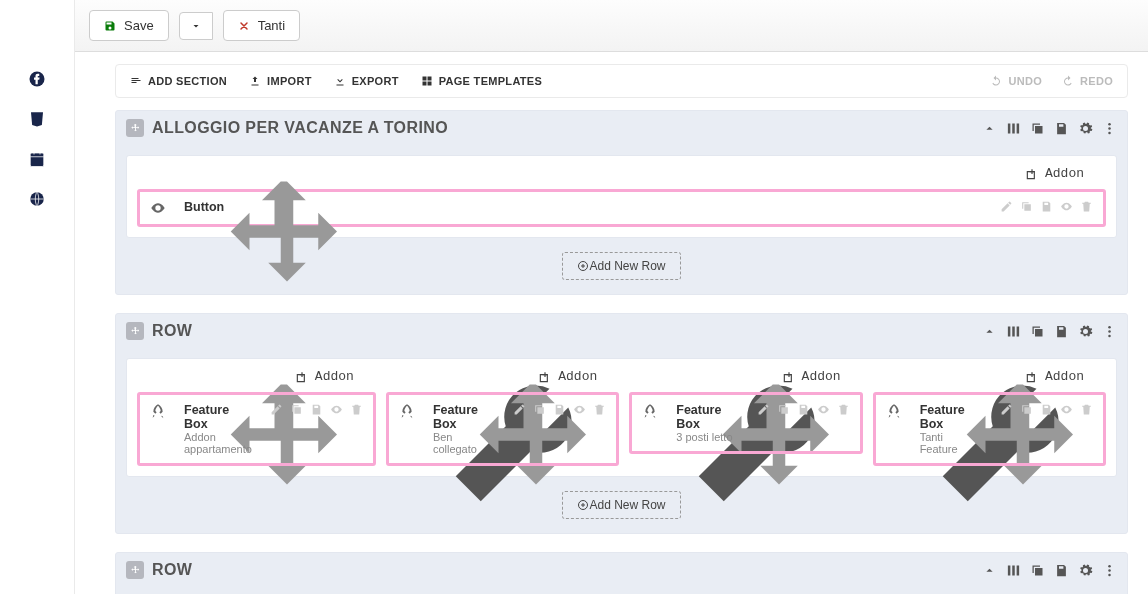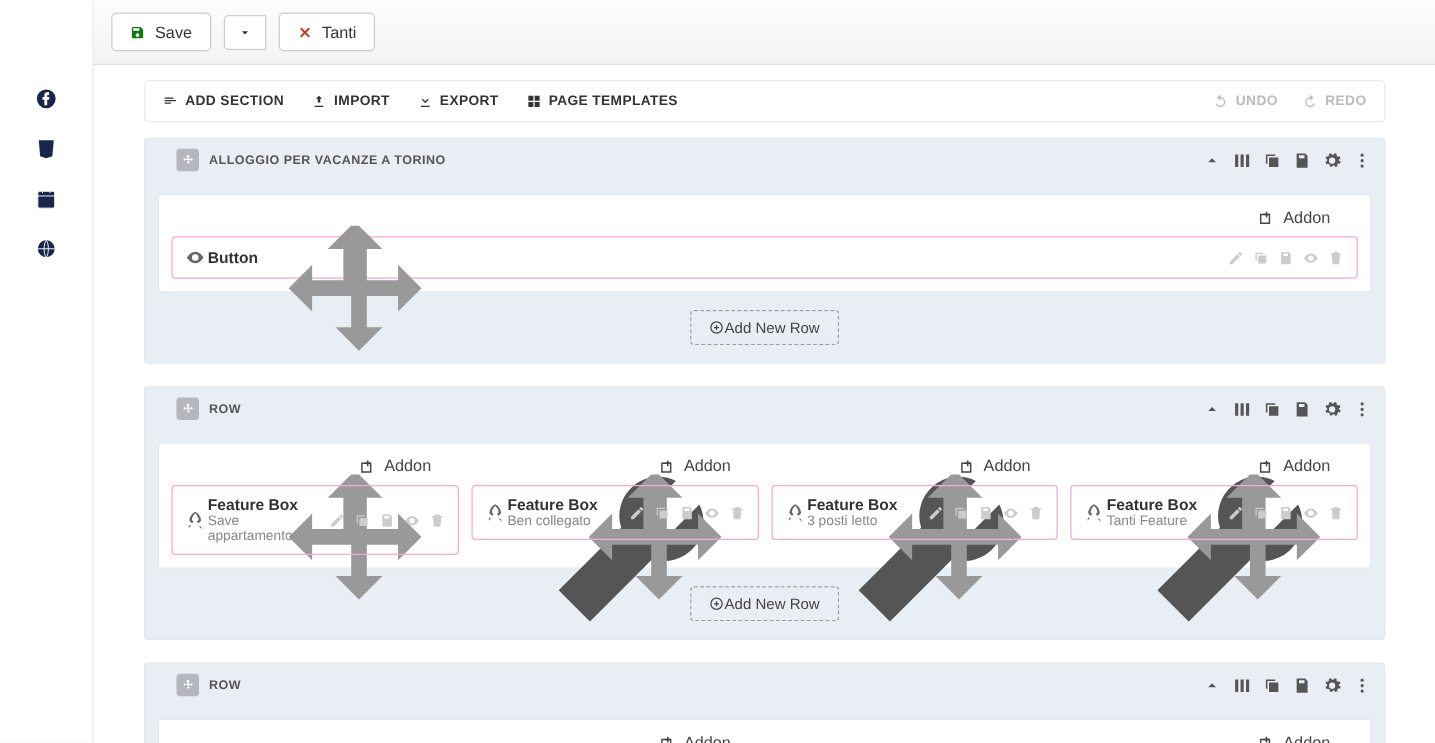--- a/index.html
+++ b/index.html
@@ -13,49 +13,49 @@
   .top-bar { background: linear-gradient(#fdfdfd,#f3f3f3); padding: 10px 14px; display:flex; align-items:center; gap:10px; border-bottom:1px solid #ddd; }
   .btn { display:flex; align-items:center; gap:8px; padding:7px 14px; border:1px solid #ccc; border-radius:4px; background:#fff; cursor:pointer; font-size:13px; color:#333;justify-content:space-between;}
   .btn svg { width:12px; height:12px; }
   .btn-group { display:flex; }
   .btn-group .btn + .btn { border-left:none; border-top-left-radius:0; border-bottom-left-radius:0; }
   .btn-group .btn:first-child { border-top-right-radius:0; border-bottom-right-radius:0; }
   .btn .save-ic { color:#0a7c0a; }
   .btn .close-ic { color:#c0392b; }
 
   
-  .builder-area { padding: 0 40px 20px 40px; background:#fff; overflow-y:auto; flex:1; }
+  .builder-area { padding: 0 20px 20px 40px; background:#fff; overflow-y:auto; flex:1; }
   .builder-toolbar { background:#fff; border:1px solid #eaeaea; border-radius:4px; margin:12px 0; padding:10px 14px; display:flex; align-items:center; font-size:11px; font-weight:600; letter-spacing:.3px; color:#333; text-transform:uppercase; }
   .builder-toolbar .tb-left { display:flex; gap:22px; align-items:center; }
   .builder-toolbar .tb-item { display:flex; align-items:center; gap:6px; cursor:pointer; }
   .builder-toolbar .tb-item svg { width:12px; height:12px; }
   .builder-toolbar .tb-right { margin-left:auto; display:flex; gap:20px; color:#bbb; }
   .builder-toolbar .tb-right .tb-item { color:#bbb; }
 
   
   .section-wrap { border:1px solid #e3e7ef; background:#e9edf4; border-radius:3px; margin-bottom:18px; }
-  .section-header { display:flex; align-items:center; padding:8px 10px; font-size:10px; font-weight:700; color:#555;margin-left:15px; }
+  .section-header { display:flex; align-items:center; padding:8px 10px; font-size:16px; font-weight:700; color:#555; }
   .grab-handle { width:18px; height:18px; display:flex; align-items:center; justify-content:center; background:#b5b7be; border-radius:3px; margin-right:8px; cursor:grab; color:#fff; }
   .grab-handle svg{width:11px;height:11px;}
   .section-header .title { letter-spacing:.4px; }
   .section-tools { margin-left:auto; display:flex; align-items:center; gap:9px; color:#555; }
   .section-tools .tool, .section-tools svg { width:15px; height:15px; cursor:pointer; }
   .section-body { padding:10px; }
 
   
   .row-card { background:#fff; border:1px solid #e3e7ef; border-radius:3px; padding:10px; }
   .cols { display:flex; gap:10px; }
   .col { flex:1; display:flex; flex-direction:column; }
-  .col-top { display:flex; align-items:center; gap:8px; margin-bottom:8px; color:#444; }
+  .col-top { display:flex; align-items:flex-end; gap:8px; margin-bottom:8px; color:#444;font-family:Liberation Mono, monospace; }
   .col-top .drag { width:12px; height:12px; color:#999; cursor:grab; }
   .col-top .right-side { margin-left:auto; display:flex; align-items:center; gap:8px; }
   .col-top .addon-lbl { display:flex; align-items:center; gap:6px; color:#444; cursor:pointer; }
   .col-top .addon-lbl svg { width:14px; height:14px; }
   .col-top .wrench { width:14px; height:14px; color:#555; cursor:pointer; }
-  .addon-card { border:1px solid #f9a8d4; border-radius:3px; padding:8px 10px; display:flex; align-items:center; gap:2px; }
+  .addon-card { border:3px solid #f9a8d4; border-radius:3px; padding:8px 10px; display:flex; gap:18px; }
   .addon-card .ic { width:16px; height:16px; color:#666; flex-shrink:0; display:flex; }
   .addon-card .meta {flex:1;}
   .addon-card .meta .t { font-weight:600; font-size:12.5px; color:#333;}
   .addon-card .meta .s { font-size:11px; color:#888; }
   .addon-card .mini-tools { display:flex; gap:7px; color:#ccc; }
   .addon-card .mini-tools svg{width:13px;height:13px;cursor:pointer;}
 
   .add-row-btn { margin:14px auto 4px auto; border:1.5px dashed #999; border-radius:3px; padding:6px 14px; font-size:12px; color:#444; display:flex; align-items:center; gap:0; width:fit-content; cursor:pointer;}
   .add-row-btn svg{width:12px;height:12px;}
 
@@ -434,21 +434,21 @@
     </div>
                     </div>
       <div class="addon-card">
     <span class="ic">
                         <svg>
                           <use href="#i-rocket"></use>
                         </svg>
                       </span>
     <div class="meta">
       <div class="t">Feature Box</div>
-      <div class="s">Save appartamento</div>
+      <div class="s">Addon appartamento</div>
     </div>
     <div class="mini-tools">
     <span>
                           <svg>
                             <use href="#i-pencil"></use>
                           </svg>
                         </span>
     <span>
                           <svg>
                             <use href="#i-copy"></use>

